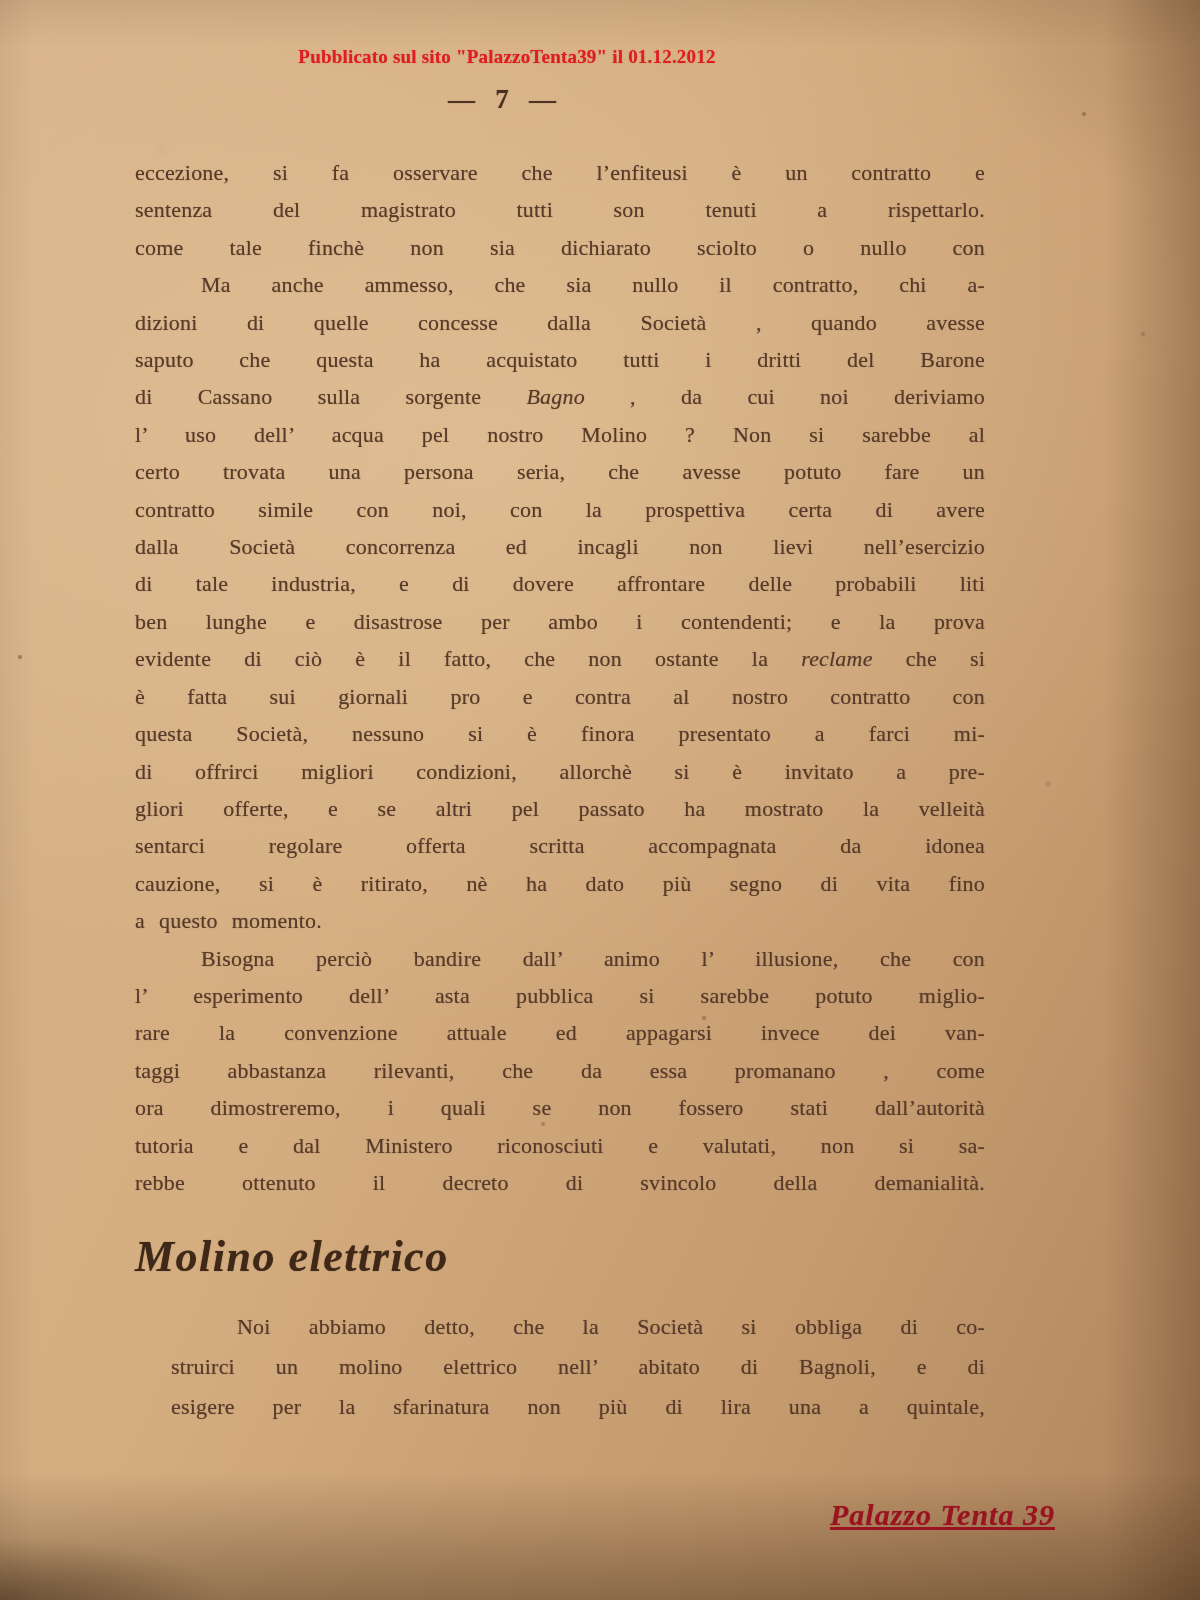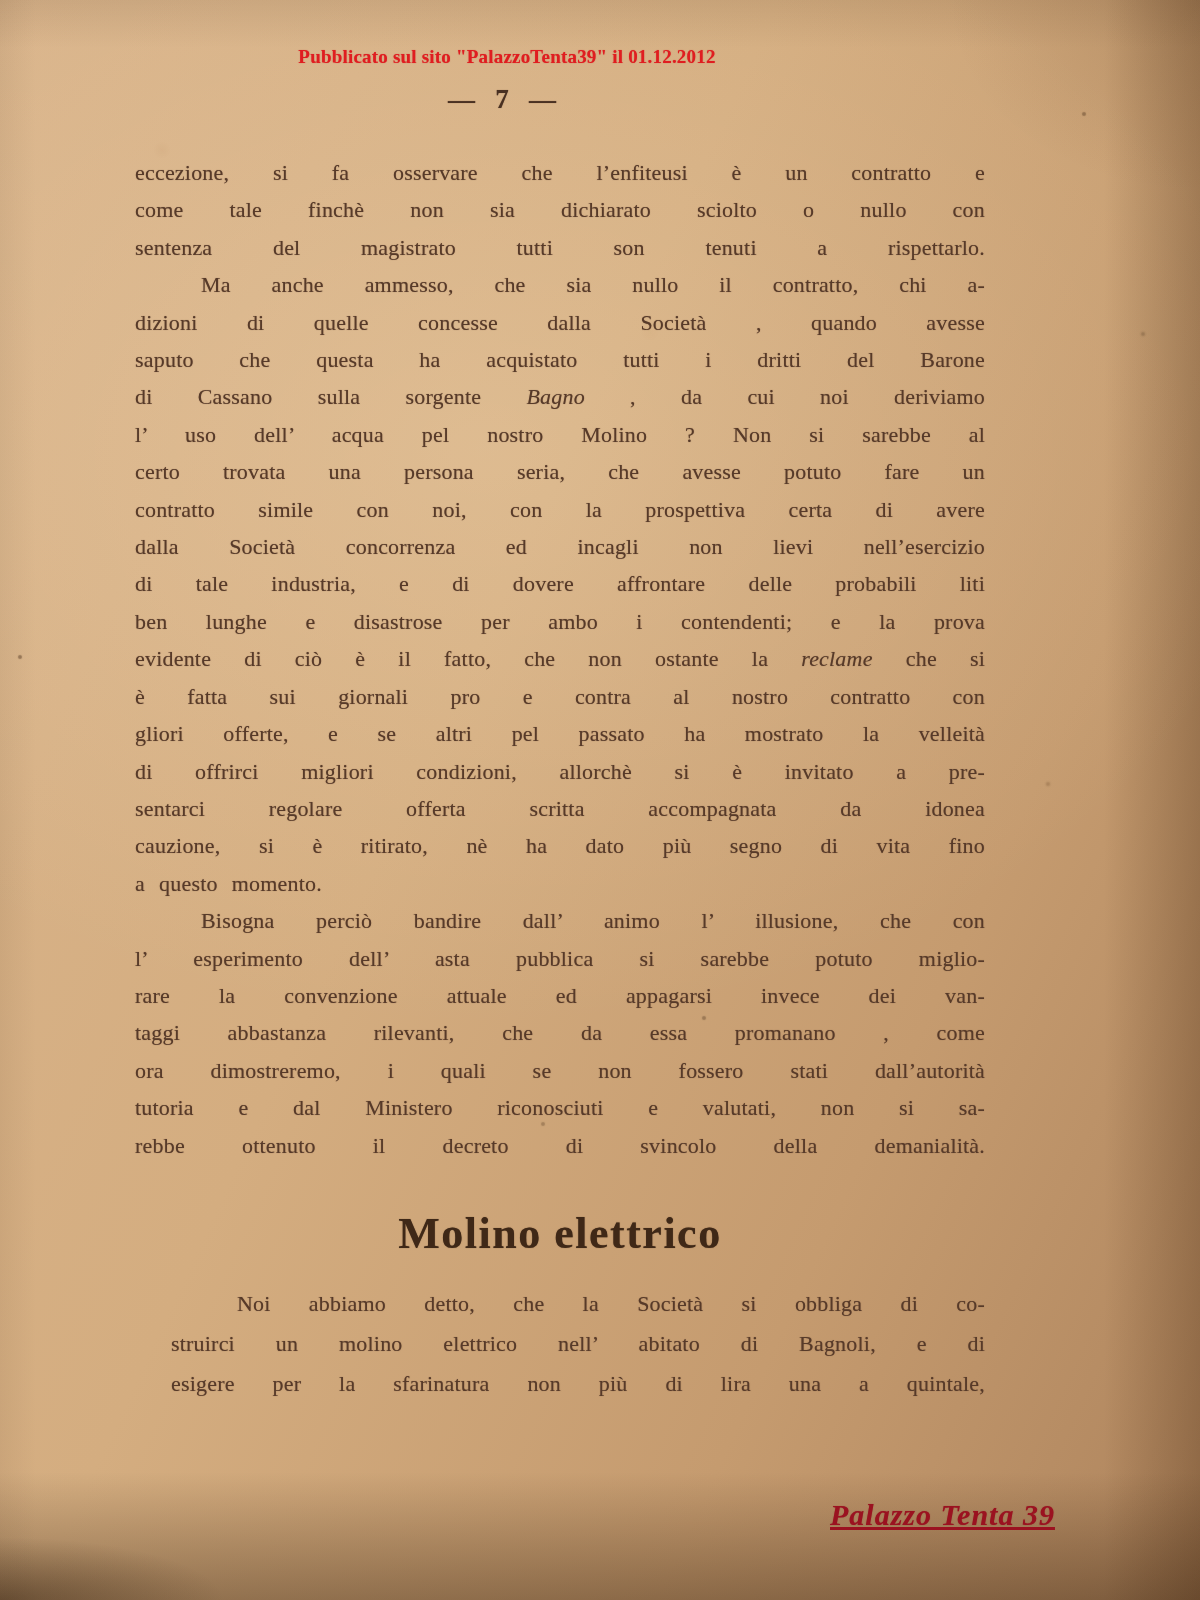--- a/index.html
+++ b/index.html
@@ -43,58 +43,59 @@
   .line {
     font-size:22px; line-height:37.4px; color:#573a29;
     text-align:justify; text-align-last:justify;
     letter-spacing:.2px; white-space:normal;
     text-shadow:0 0 1px rgba(87,58,41,.55);
   }
   .line.short { text-align-last:left; word-spacing:.38em; }
   .line.indent { text-indent:66px; }
   .line em { }
   .heading {
-    margin-top:44px; margin-bottom:24px; line-height:52px;
-    text-align:center; font-size:44px; font-weight:bold; color:#3f2817;
-    letter-spacing:1.5px; text-shadow:0 0 1px rgba(63,40,23,.6);
+    margin-top:30px; margin-bottom:24px; line-height:52px;
+    font-size:44px; font-weight:bold; color:#3f2817;
+    letter-spacing:1.5px; text-shadow:0 0 1px rgba(63,40,23,.6);font-style:italic;
   }
   .para.wide .line { line-height:40px;margin-left:36px; }
   .stamp {
     position:absolute; left:830px; top:1498px;
     font-style:italic; font-weight:600; font-size:30px; letter-spacing:1px;
     color:#9b1220; white-space:nowrap; text-shadow:0 0 1px rgba(130,15,25,.5);text-decoration:underline;
   }
 </style>
 </head>
 <body>
 
 <div class="page">
   <div class="watermark-top">Pubblicato sul sito "PalazzoTenta39" il 01.12.2012</div>
   <div class="page-number">—   7   —</div>
   <div class="content">
       <div class="para">
         <div class="line">eccezione, si fa osservare che l’enfiteusi è un contratto e</div>
+        <div class="line">sentenza del magistrato tutti son tenuti a rispettarlo.</div>
         <div class="line">come tale finchè non sia dichiarato sciolto o nullo con</div>
-        <div class="line">sentenza del magistrato tutti son tenuti a rispettarlo.</div>
       </div>
       <div class="para">
         <div class="line indent">Ma anche ammesso, che sia nullo il contratto, chi a-</div>
         <div class="line">dizioni di quelle concesse dalla Società , quando avesse</div>
         <div class="line">saputo che questa ha acquistato tutti i dritti del Barone</div>
         <div class="line">di Cassano sulla sorgente <em>Bagno</em> , da cui noi deriviamo</div>
         <div class="line">l’ uso dell’ acqua pel nostro Molino ? Non si sarebbe al</div>
         <div class="line">certo trovata una persona seria, che avesse potuto fare un</div>
         <div class="line">contratto simile con noi, con la prospettiva certa di avere</div>
         <div class="line">dalla Società concorrenza ed incagli non lievi nell’esercizio</div>
         <div class="line">di tale industria, e di dovere affrontare delle probabili liti</div>
         <div class="line">ben lunghe e disastrose per ambo i contendenti; e la prova</div>
         <div class="line">evidente di ciò è il fatto, che non ostante la <em>reclame</em> che si</div>
         <div class="line">è fatta sui giornali pro e contra al nostro contratto con</div>
+        <div class="line">questa Società, nessuno si è finora presentato a farci mi-</div>
+        <div class="line">di offrirci migliori condizioni, allorchè si è invitato a pre-</div>
         <div class="line">gliori offerte, e se altri pel passato ha mostrato la velleità</div>
-        <div class="line">di offrirci migliori condizioni, allorchè si è invitato a pre-</div>
         <div class="line">sentarci regolare offerta scritta accompagnata da idonea</div>
         <div class="line">cauzione, si è ritirato, nè ha dato più segno di vita fino</div>
         <div class="line short">a questo momento.</div>
       </div>
       <div class="para">
         <div class="line indent">Bisogna perciò bandire dall’ animo l’ illusione, che con</div>
         <div class="line">l’ esperimento dell’ asta pubblica si sarebbe potuto miglio-</div>
         <div class="line">rare la convenzione attuale ed appagarsi invece dei van-</div>
         <div class="line">taggi abbastanza rilevanti, che da essa promanano , come</div>
         <div class="line">ora dimostreremo, i quali se non fossero stati dall’autorità</div>

